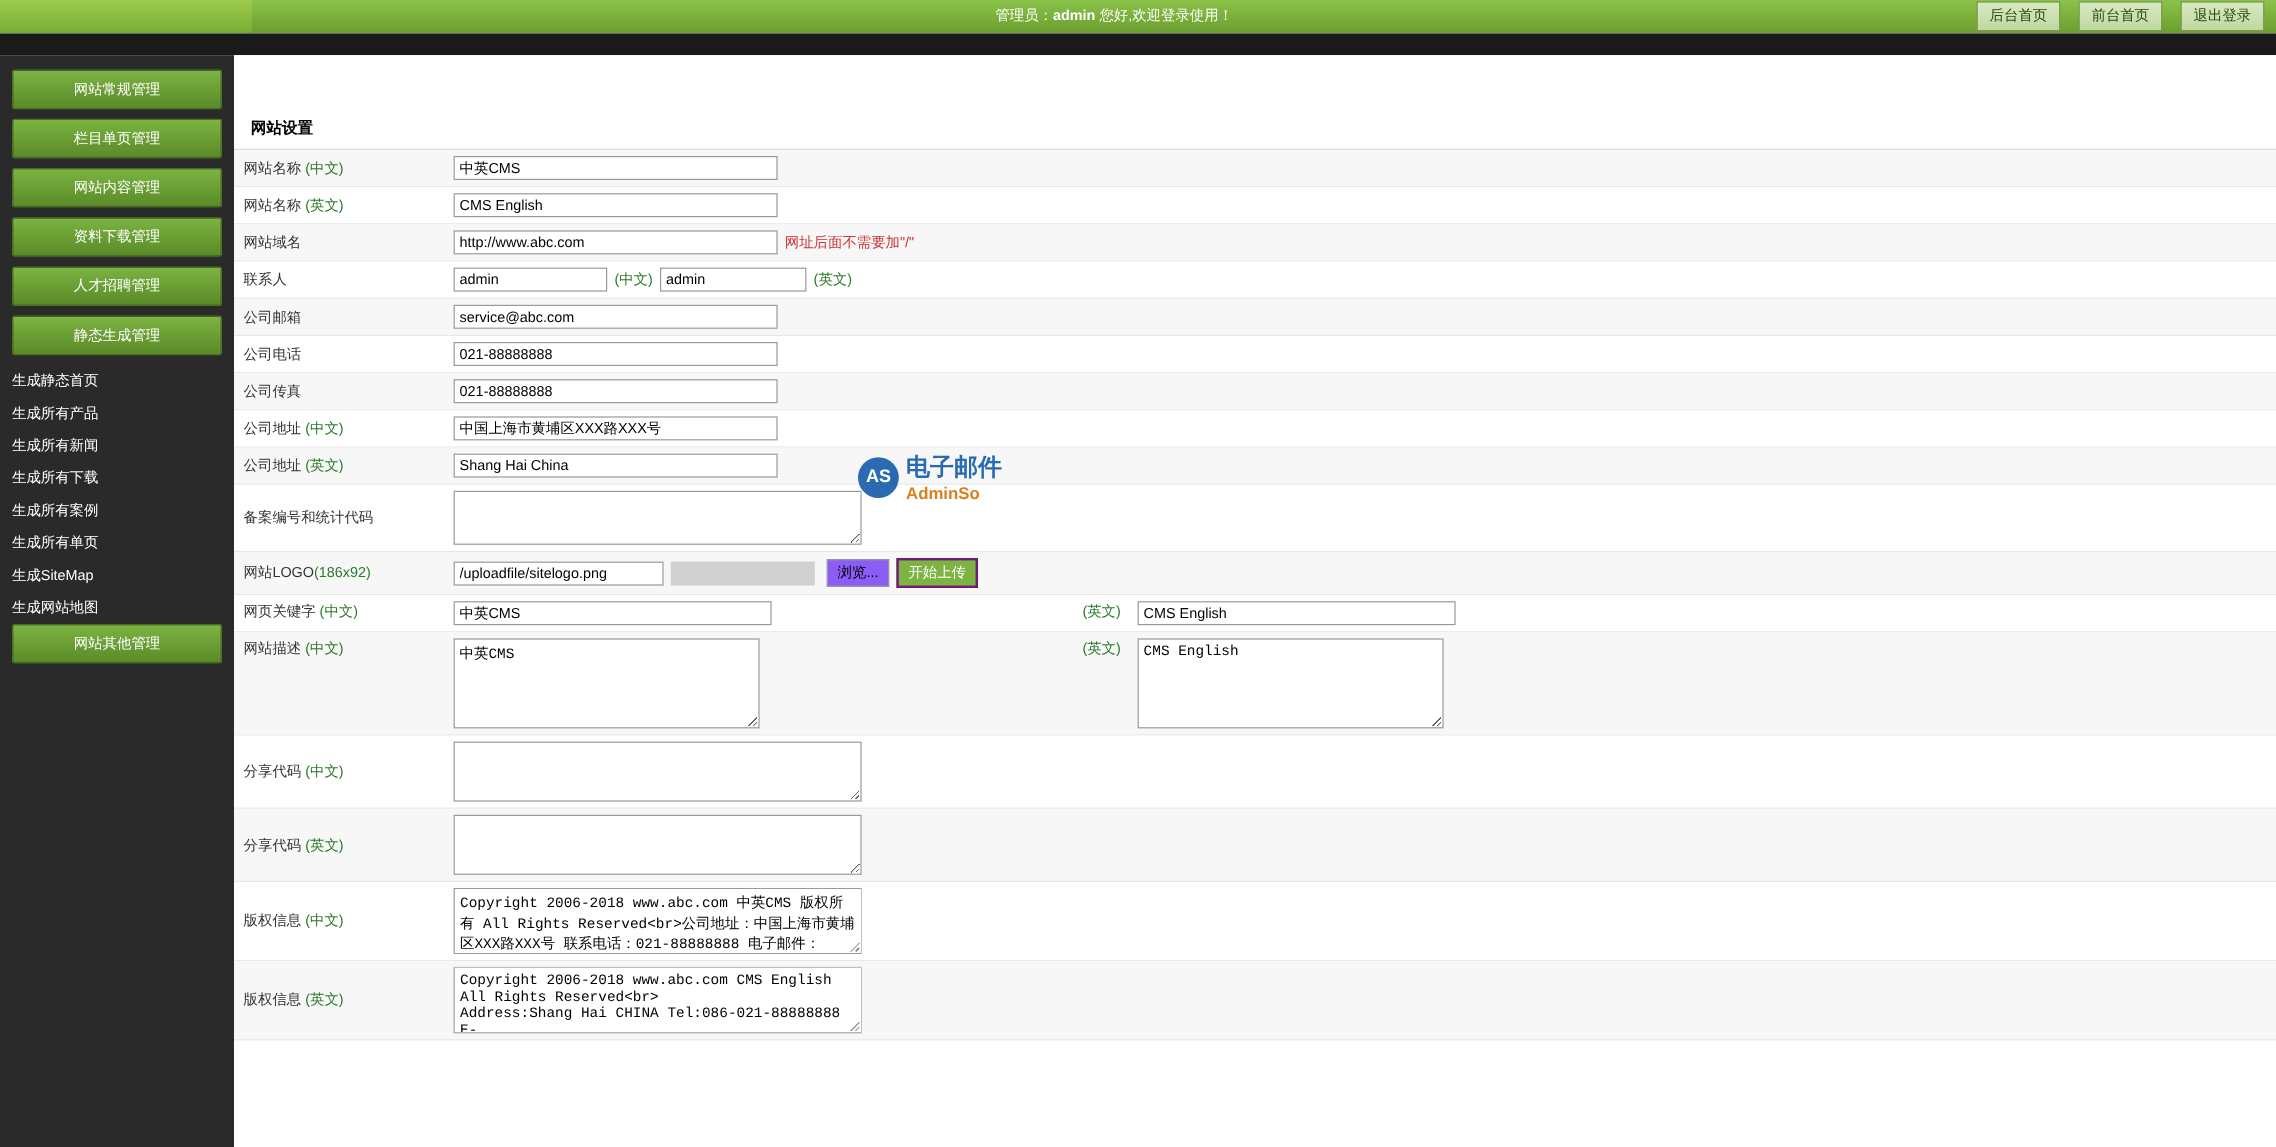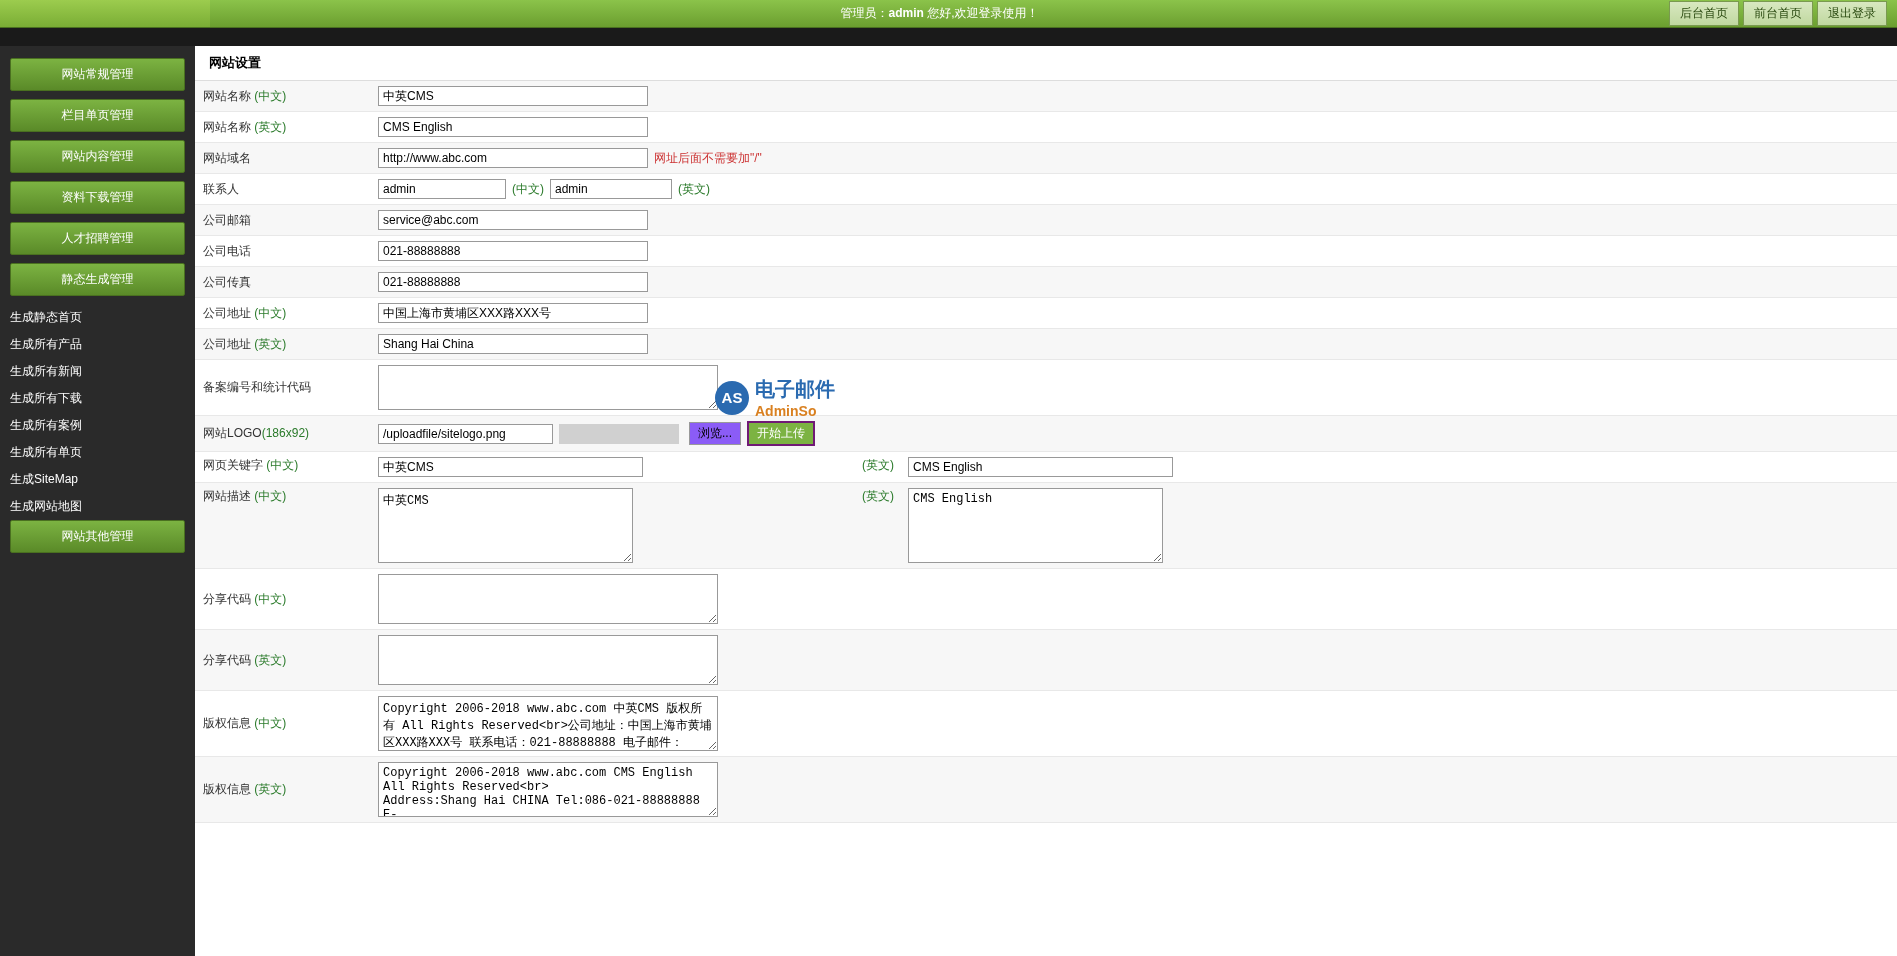--- a/index.html
+++ b/index.html
@@ -18,21 +18,21 @@
       width: 210px;
       height: 100%;
       background: linear-gradient(to bottom, #9ccc4e 0%, #7aad35 100%);
     }
     .header-center {
       flex: 1;
       text-align: center;
       color: #fff;
     }
     .header-center b { color: #fff; }
-    .header-right { display: flex; gap: 4px; }
+    .header-right { display: flex; gap: 15px; }
     .header-btn {
       background: linear-gradient(to bottom, #d8e8c0 0%, #c0d8a0 100%);
       border: 1px solid #7a9a50;
       padding: 3px 10px;
       font-size: 12px;
       color: #2a4a10;
       cursor: pointer;
     }
     
     .blackbar { height: 18px; background: #1a1a1a; }
@@ -64,20 +64,21 @@
       cursor: pointer;
     }
     
     .main { flex: 1; background: #fff; padding: 0; position: relative; }
     
     .section-title {
       padding: 8px 14px;
       font-weight: bold;
       font-size: 13px;
       border-bottom: 1px solid #ddd;
+      margin-top: 44px;
     }
     
     .form-row {
       display: flex;
       align-items: center;
       padding: 5px 8px;
       border-bottom: 1px solid #e8e8e8;
       min-height: 30px;
     }
     .form-row:nth-child(even) { background: #f7f7f7; }
@@ -134,21 +135,21 @@
       cursor: pointer;
     }
     .logo-preview {
       width: 120px;
       height: 20px;
       background: #d0d0d0;
       display: inline-block;
       margin-right: 4px;
     }
     
-    .dual-col { display: flex; width: 100%; }
+    .dual-col { display: flex; width: 100%; gap: 40px; }
     .dual-left { width: 645px; display: flex; align-items: flex-start; }
     .dual-right { flex: 1; display: flex; align-items: flex-start; }
     .dual-label-r { width: 60px; text-align: center; }
     
     .watermark {
       position: absolute;
       top: 330px;
       left: 520px;
       pointer-events: none;
       font-size: 20px;

